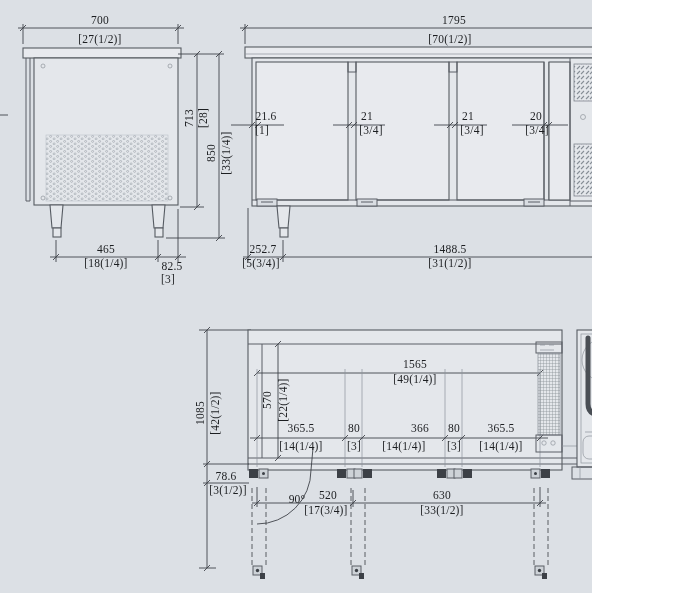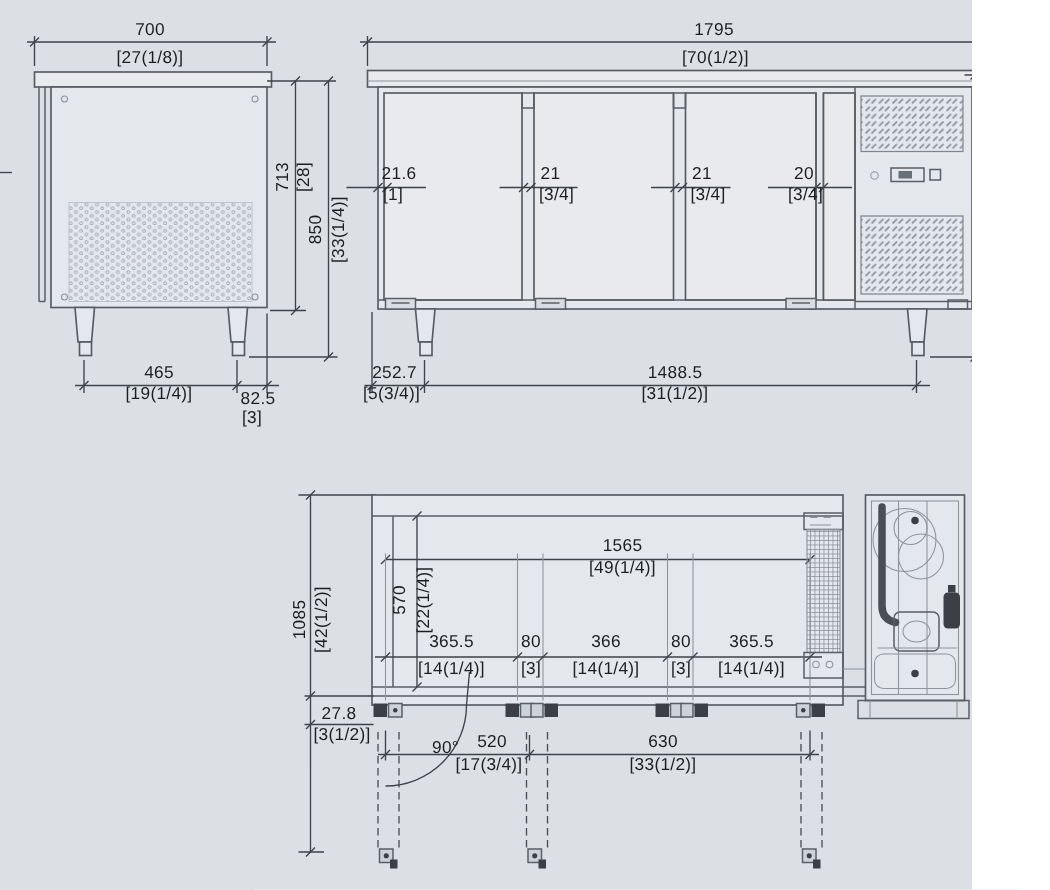--- a/index.html
+++ b/index.html
@@ -1,17 +1,17 @@
 <!DOCTYPE html>
 <html><head>
 <meta charset="utf-8">
 <style>
   html,body{margin:0;padding:0}
-  #canvas{position:relative;width:648px;height:593px;background:#dce0e5;overflow:hidden;
-          font-family:Liberation Sans, sans-serif}
+  #canvas{position:relative;width:592px;height:593px;background:#dce0e5;overflow:hidden;
+          font-family:Liberation Serif, serif}
   svg{position:absolute;left:0;top:0}
   .o{stroke:#5a5f66;fill:none;stroke-width:1}
   .panel{fill:#e8eaee;stroke:#565b62;stroke-width:1.1}
   .panel2{fill:#e4e7eb;stroke:#565b62;stroke-width:1.1}
   .d{stroke:#3f4349;fill:none;stroke-width:0.9}
   .lt{stroke:#8e949b;fill:none;stroke-width:0.7}
   .dk{fill:#3c4046;stroke:none}
   .dash{stroke:#4a4e54;stroke-width:0.9;fill:none;stroke-dasharray:5 3}
   .lbl{position:absolute;font-size:11.5px;line-height:1;color:#1c1e21;
        transform:translate(-50%,-50%);white-space:nowrap;letter-spacing:.2px}
@@ -254,32 +254,32 @@
     <g class="d">
       <path d="M257,487 V507 M353,490 V507 M540,487 V507 M252,503 H546"></path>
       <path d="M254,506 L260,500 M350,506 L356,500 M537,506 L543,500"></path>
     </g>
   </g>
 </svg>
 
 <div>
 
   <div class="lbl" style="left:100px;top:21px">700</div>
-  <div class="lbl" style="left:100px;top:40px">[27(1/8)]</div>
+  <div class="lbl" style="left:100px;top:40px">[27(1/2)]</div>
   <div class="lbl rot" style="left:190px;top:118px">713</div>
   <div class="lbl rot" style="left:204px;top:118px">[28]</div>
   <div class="lbl rot" style="left:212px;top:153px">850</div>
   <div class="lbl rot" style="left:227px;top:153px">[33(1/4)]</div>
   <div class="lbl" style="left:106px;top:250px">465</div>
-  <div class="lbl" style="left:106px;top:264px">[19(1/4)]</div>
+  <div class="lbl" style="left:106px;top:264px">[18(1/4)]</div>
   <div class="lbl" style="left:172px;top:267px">82.5</div>
   <div class="lbl" style="left:168px;top:280px">[3]</div>
 
-  <div class="lbl" style="left:476px;top:21px">1795</div>
-  <div class="lbl" style="left:477px;top:40px">[70(1/2)]</div>
+  <div class="lbl" style="left:454px;top:21px">1795</div>
+  <div class="lbl" style="left:450px;top:40px">[70(1/2)]</div>
   <div class="lbl" style="left:266px;top:117px">21.6</div>
   <div class="lbl" style="left:262px;top:131px">[1]</div>
   <div class="lbl" style="left:367px;top:117px">21</div>
   <div class="lbl" style="left:371px;top:131px">[3/4]</div>
   <div class="lbl" style="left:468px;top:117px">21</div>
   <div class="lbl" style="left:472px;top:131px">[3/4]</div>
   <div class="lbl" style="left:536px;top:117px">20</div>
   <div class="lbl" style="left:537px;top:131px">[3/4]</div>
   <div class="lbl rot" style="left:659px;top:140px">850</div>
   <div class="lbl rot" style="left:673px;top:140px">[33(1/4)]</div>
@@ -291,27 +291,27 @@
   <div class="lbl rot" style="left:201px;top:413px">1085</div>
   <div class="lbl rot" style="left:216px;top:413px">[42(1/2)]</div>
   <div class="lbl rot" style="left:268px;top:400px">570</div>
   <div class="lbl rot" style="left:284px;top:400px">[22(1/4)]</div>
   <div class="lbl" style="left:415px;top:365px">1565</div>
   <div class="lbl" style="left:415px;top:380px">[49(1/4)]</div>
   <div class="lbl" style="left:301px;top:429px">365.5</div>
   <div class="lbl" style="left:301px;top:447px">[14(1/4)]</div>
   <div class="lbl" style="left:354px;top:429px">80</div>
   <div class="lbl" style="left:354px;top:447px">[3]</div>
-  <div class="lbl" style="left:404px;top:429px">366</div>
+  <div class="lbl" style="left:420px;top:429px">366</div>
   <div class="lbl" style="left:404px;top:447px">[14(1/4)]</div>
   <div class="lbl" style="left:454px;top:429px">80</div>
   <div class="lbl" style="left:454px;top:447px">[3]</div>
   <div class="lbl" style="left:501px;top:429px">365.5</div>
   <div class="lbl" style="left:501px;top:447px">[14(1/4)]</div>
-  <div class="lbl" style="left:226px;top:477px">27.8</div>
+  <div class="lbl" style="left:226px;top:477px">78.6</div>
   <div class="lbl" style="left:228px;top:491px">[3(1/2)]</div>
   <div class="lbl" style="left:297px;top:500px">90°</div>
   <div class="lbl" style="left:328px;top:496px">520</div>
   <div class="lbl" style="left:326px;top:511px">[17(3/4)]</div>
   <div class="lbl" style="left:442px;top:496px">630</div>
   <div class="lbl" style="left:442px;top:511px">[33(1/2)]</div>
 </div>
 
 </div>
 

